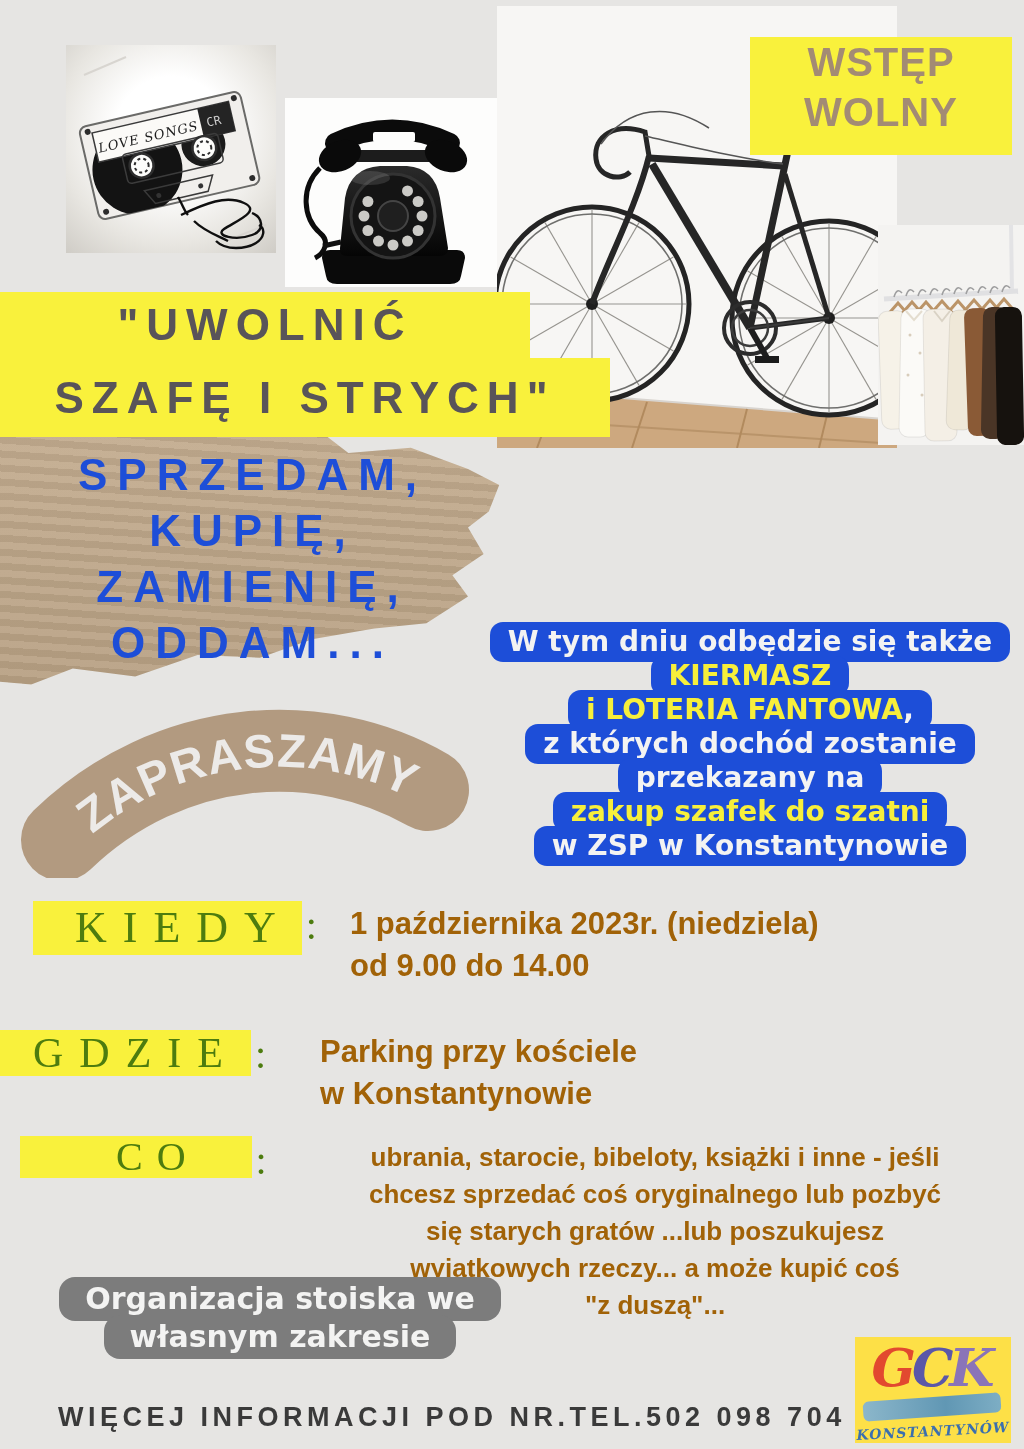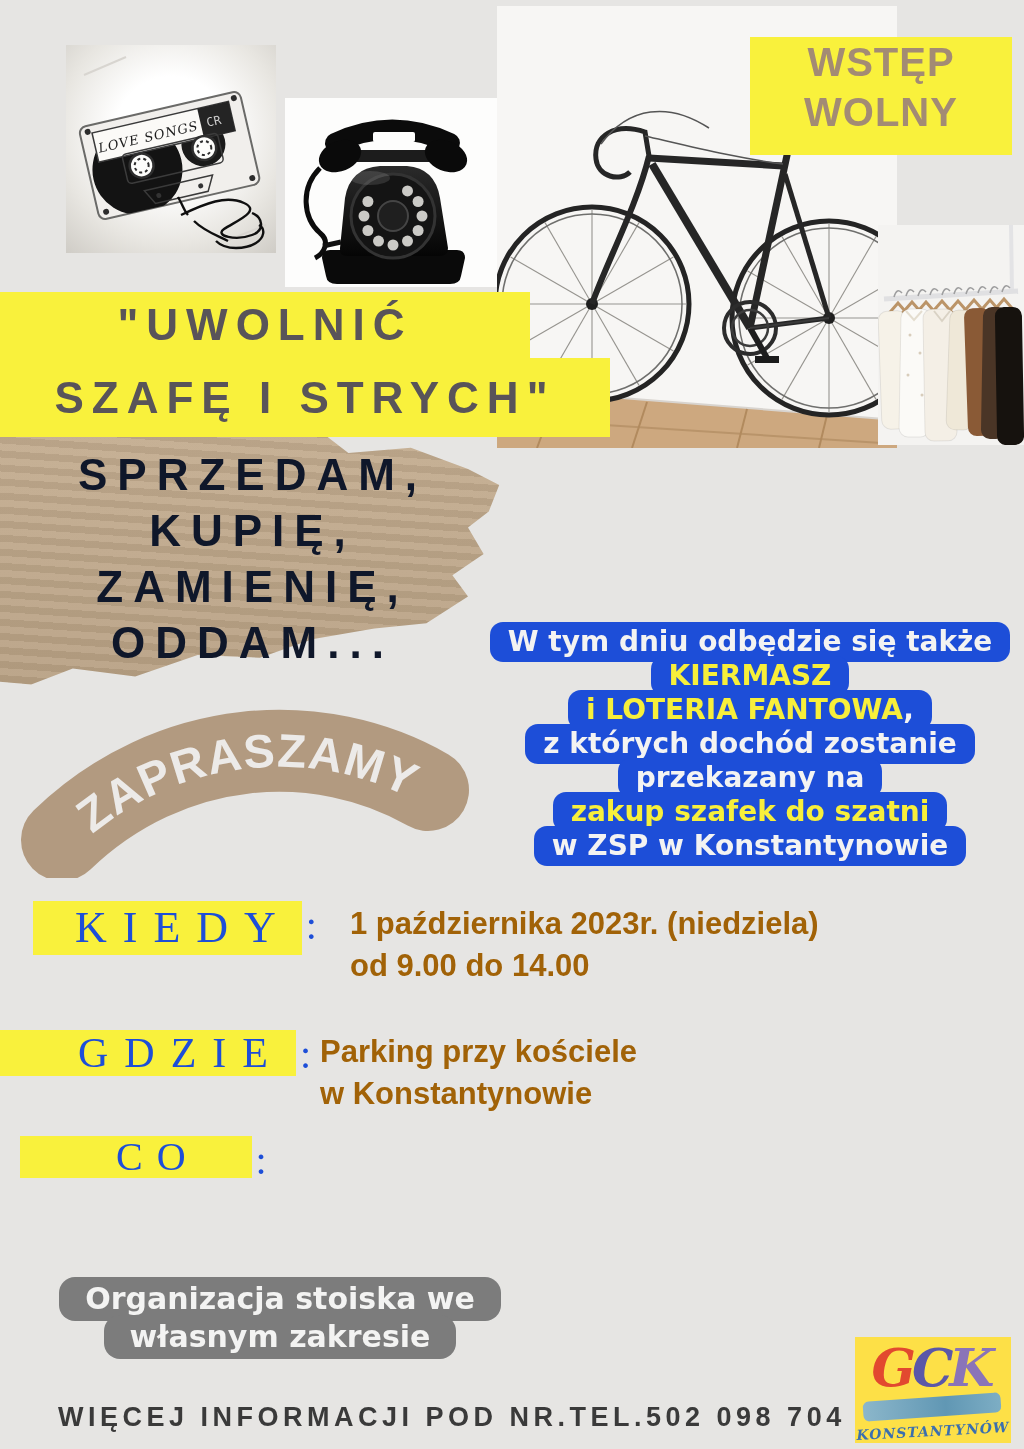--- a/index.html
+++ b/index.html
@@ -30,37 +30,37 @@
   .title-bar div{font-size:44px;font-weight:bold;letter-spacing:8px;color:#595459;}
 
   
   .cardboard{left:0;top:437px;width:520px;height:266px;
     background:
       repeating-linear-gradient(4deg, rgba(255,255,255,.06) 0 7px, rgba(0,0,0,.05) 7px 14px),
       linear-gradient(#c3ac8f,#b7a083);
     clip-path:polygon(0% 0%,63% 0%,67% 6%,79% 4%,90% 12%,96% 18%,94% 28%,90% 34%,93% 44%,
       87% 52%,90% 60%,82% 70%,72% 72%,60% 76%,50% 83%,38% 82%,26% 90%,14% 87%,6% 93%,0% 92%);}
   .sale-words{left:0;top:447px;width:505px;text-align:center;}
-  .sale-words div{font-size:44px;font-weight:bold;letter-spacing:10px;color:#0f172a;line-height:56px;}
+  .sale-words div{font-size:44px;font-weight:bold;letter-spacing:10px;color:#1d4ed8;line-height:56px;}
 
   
   .info-box{left:502px;top:628px;width:496px;display:flex;flex-direction:column;align-items:center;}
   .pill{display:inline-block;background:#1d4ed8;border-radius:13px;padding:2px 18px;
     margin-top:-6px;font-family:"DejaVu Sans","Liberation Sans",sans-serif;
     font-size:28px;font-weight:bold;line-height:36px;white-space:nowrap;color:#f3f3f2;text-align:center;}
   .pill .yel{color:#f7ef3b;}
   .pill .wht{color:#f3f3f2;}
 
   
-  .sec-label{display:flex;align-items:flex-start;font-family:"Liberation Serif",serif;color:#1d4ed8;}
+  .sec-label{display:flex;align-items:flex-start;font-family:"Liberation Serif",serif;color:#4d7c0f;}
   .hl{background:#f9f13c;}
   .kiedy-label{left:33px;top:901px;}
   .kiedy-label .hl{font-size:44px;letter-spacing:16px;line-height:54px;padding:0 10px 0 42px;}
   .gdzie-label{left:0;top:1030px;}
-  .gdzie-label .hl{font-size:42px;letter-spacing:16px;line-height:46px;padding:0 12px 0 78px;}
+  .gdzie-label .hl{font-size:42px;letter-spacing:16px;line-height:46px;padding:0 12px 0 33px;}
   .co-label{left:20px;top:1136px;}
   .co-label .hl{font-size:40px;letter-spacing:14px;line-height:42px;padding:0 52px 0 96px;}
   .sec-label .colon{font-size:40px;margin-left:4px;line-height:50px;}
   .sec-text{color:#a16207;font-weight:bold;}
   .kiedy-text{left:350px;top:903px;font-size:31px;line-height:42px;}
   .gdzie-text{left:320px;top:1031px;font-size:31px;line-height:42px;}
   .co-text{left:285px;top:1139px;width:740px;text-align:center;font-size:26px;line-height:37px;}
 
   
   .org-note{left:80px;top:1283px;width:400px;display:flex;flex-direction:column;align-items:center;}
@@ -314,20 +314,27 @@
   </div>
   <div class="abs sec-text gdzie-text">
     <div>Parking przy kościele</div>
     <div>w Konstantynowie</div>
   </div>
 
   <div class="abs sec-label co-label">
     <span class="hl">CO</span>
     <span class="colon">:</span>
   </div>
+  <div class="abs sec-text co-text">
+    <div>ubrania, starocie, bibeloty, książki i inne - jeśli</div>
+    <div>chcesz sprzedać coś oryginalnego lub pozbyć</div>
+    <div>się starych gratów ...lub poszukujesz</div>
+    <div>wyjątkowych rzeczy... a może kupić coś</div>
+    <div>"z duszą"...</div>
+  </div>
 
   <div class="abs org-note">
     <span class="pill">Organizacja stoiska we</span>
     <span class="pill">własnym zakresie</span>
   </div>
 
   <div class="abs footer-info">WIĘCEJ INFORMACJI POD NR.TEL.502 098 704</div>
 
   <div class="abs logo">
     <div class="logo-letters">

